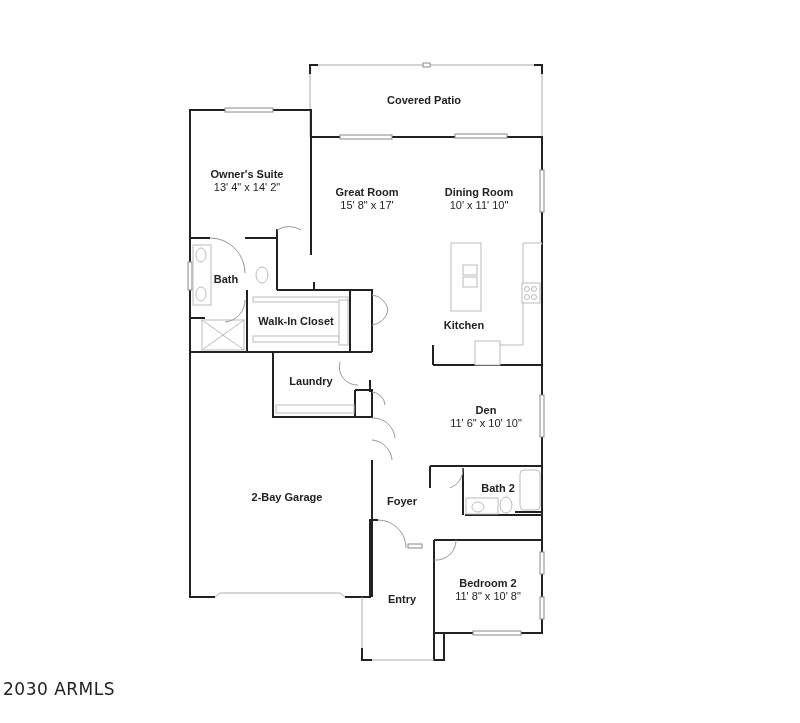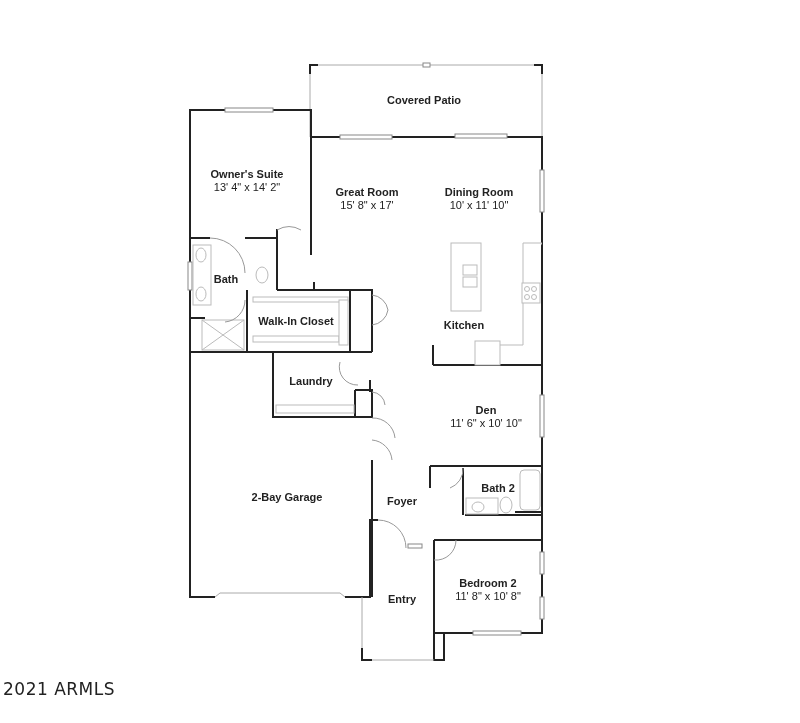--- a/index.html
+++ b/index.html
@@ -142,13 +142,13 @@
     <text class="dim" x="486" y="427">11' 6" x 10' 10"</text>
     <text class="lbl" x="498" y="492">Bath 2</text>
     <text class="lbl" x="287" y="501">2-Bay Garage</text>
     <text class="lbl" x="402" y="505">Foyer</text>
     <text class="lbl" x="402" y="603">Entry</text>
     <text class="lbl" x="488" y="587">Bedroom 2</text>
     <text class="dim" x="488" y="600">11' 8" x 10' 8"</text>
   </g>
 </svg>
 
-<div class="wm">2021 ARMLS</div>
+<div class="wm">2030 ARMLS</div>
 
 </body></html>

